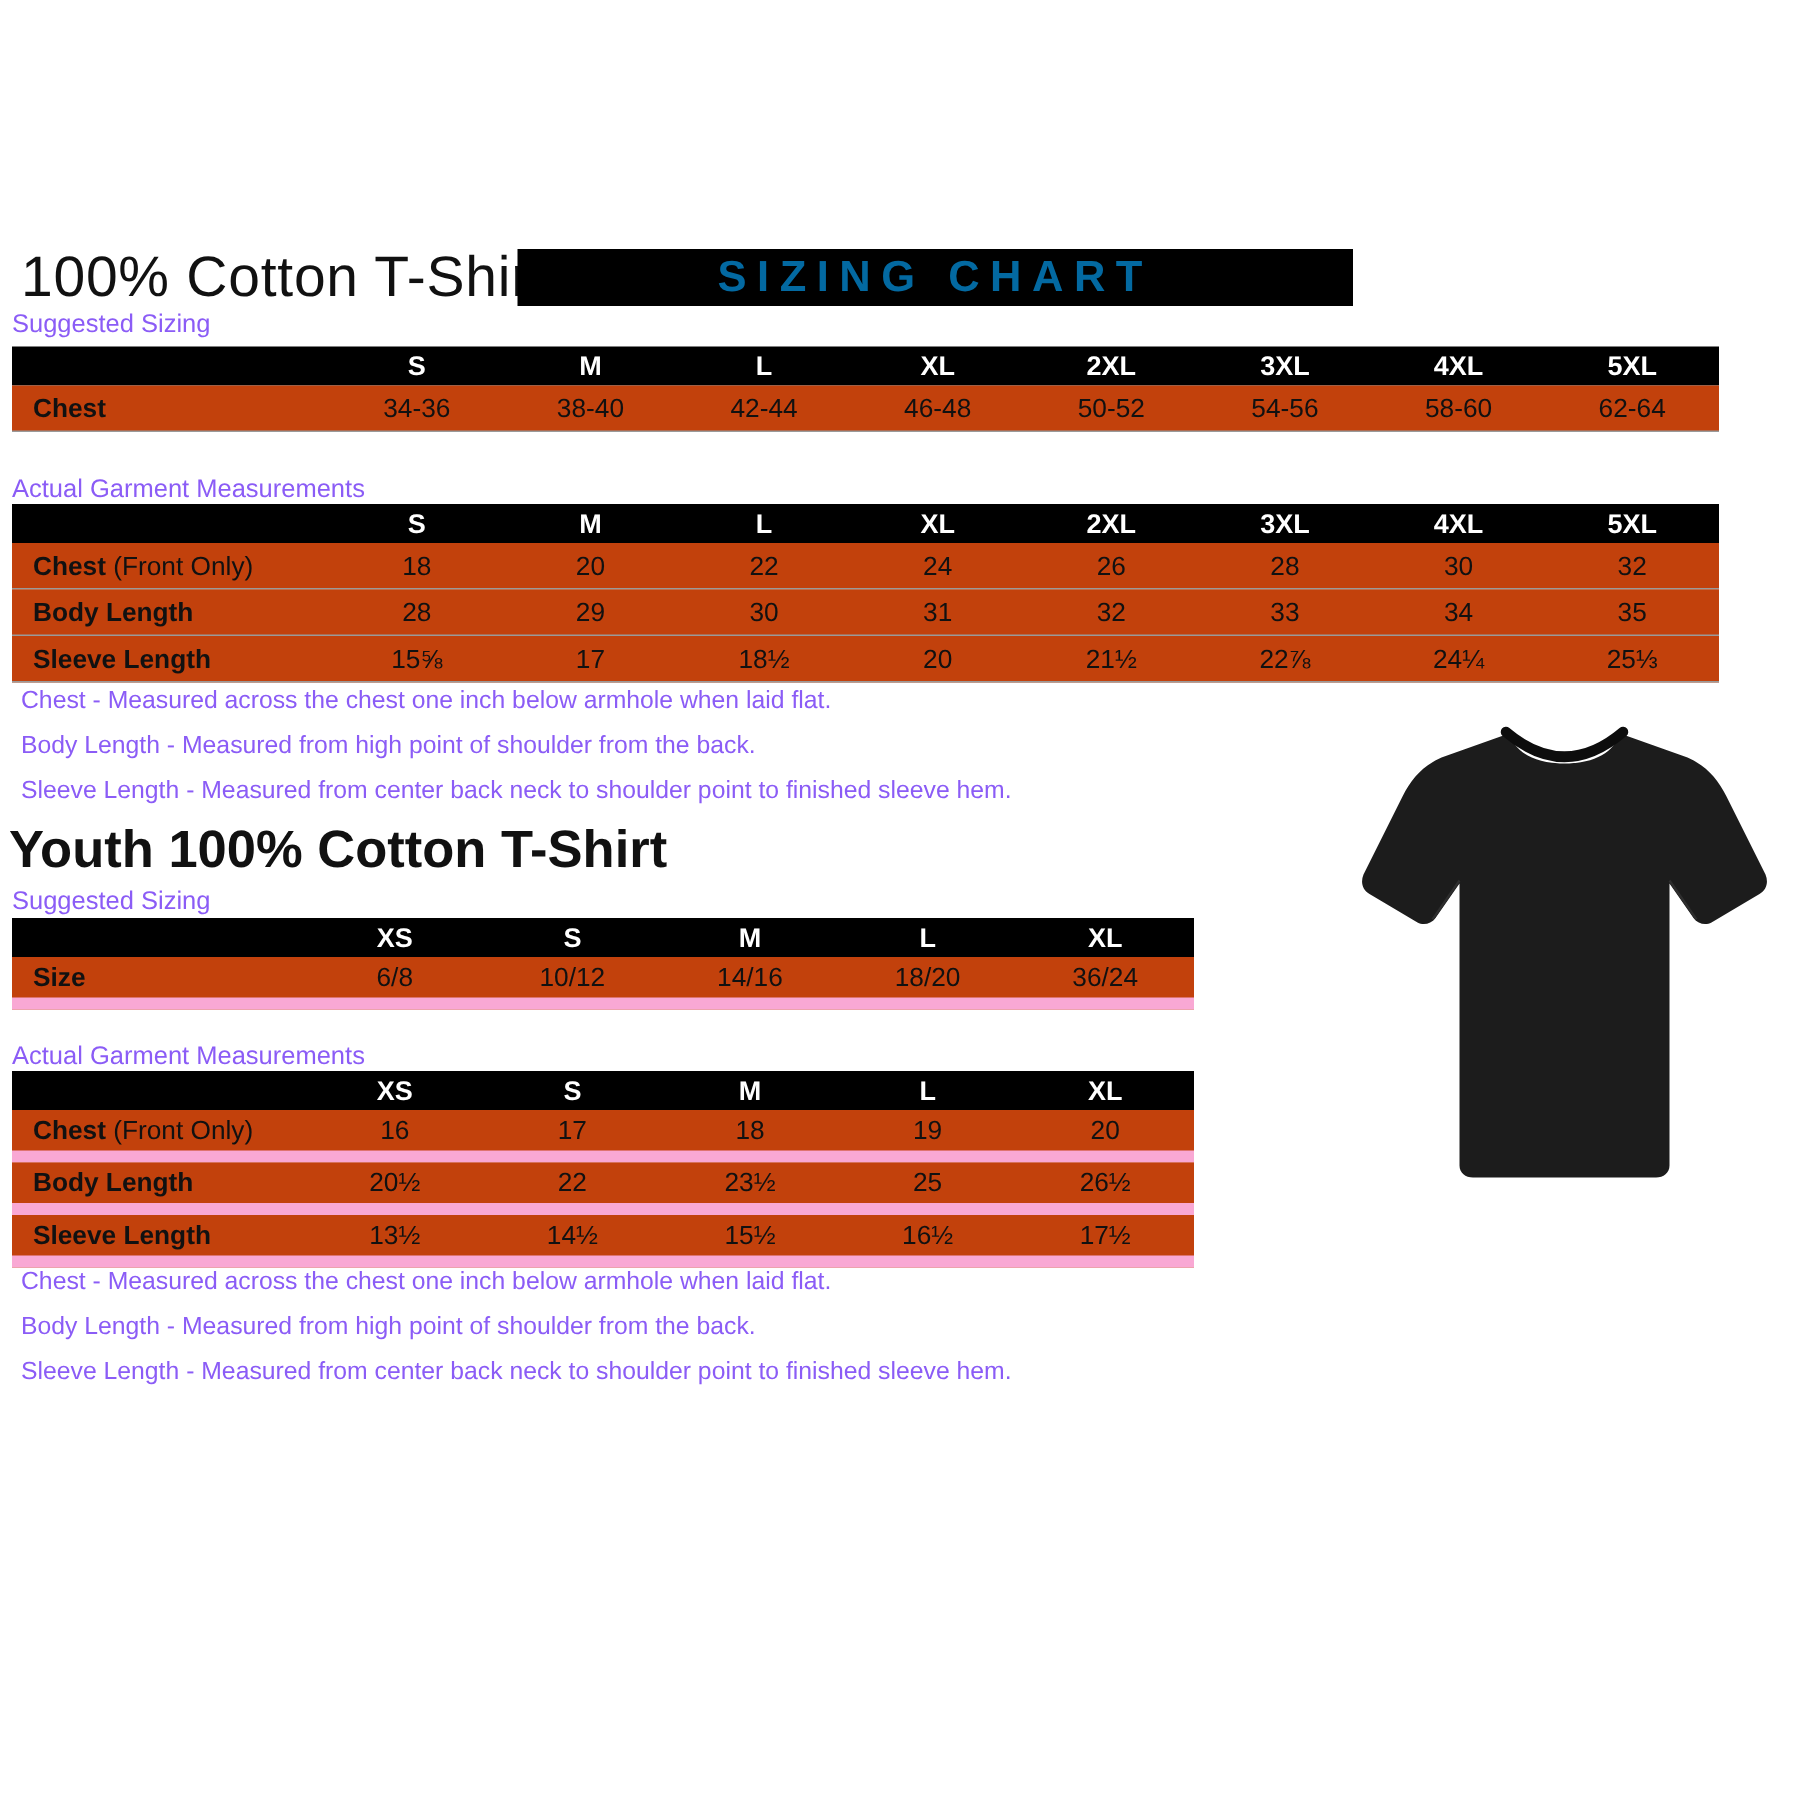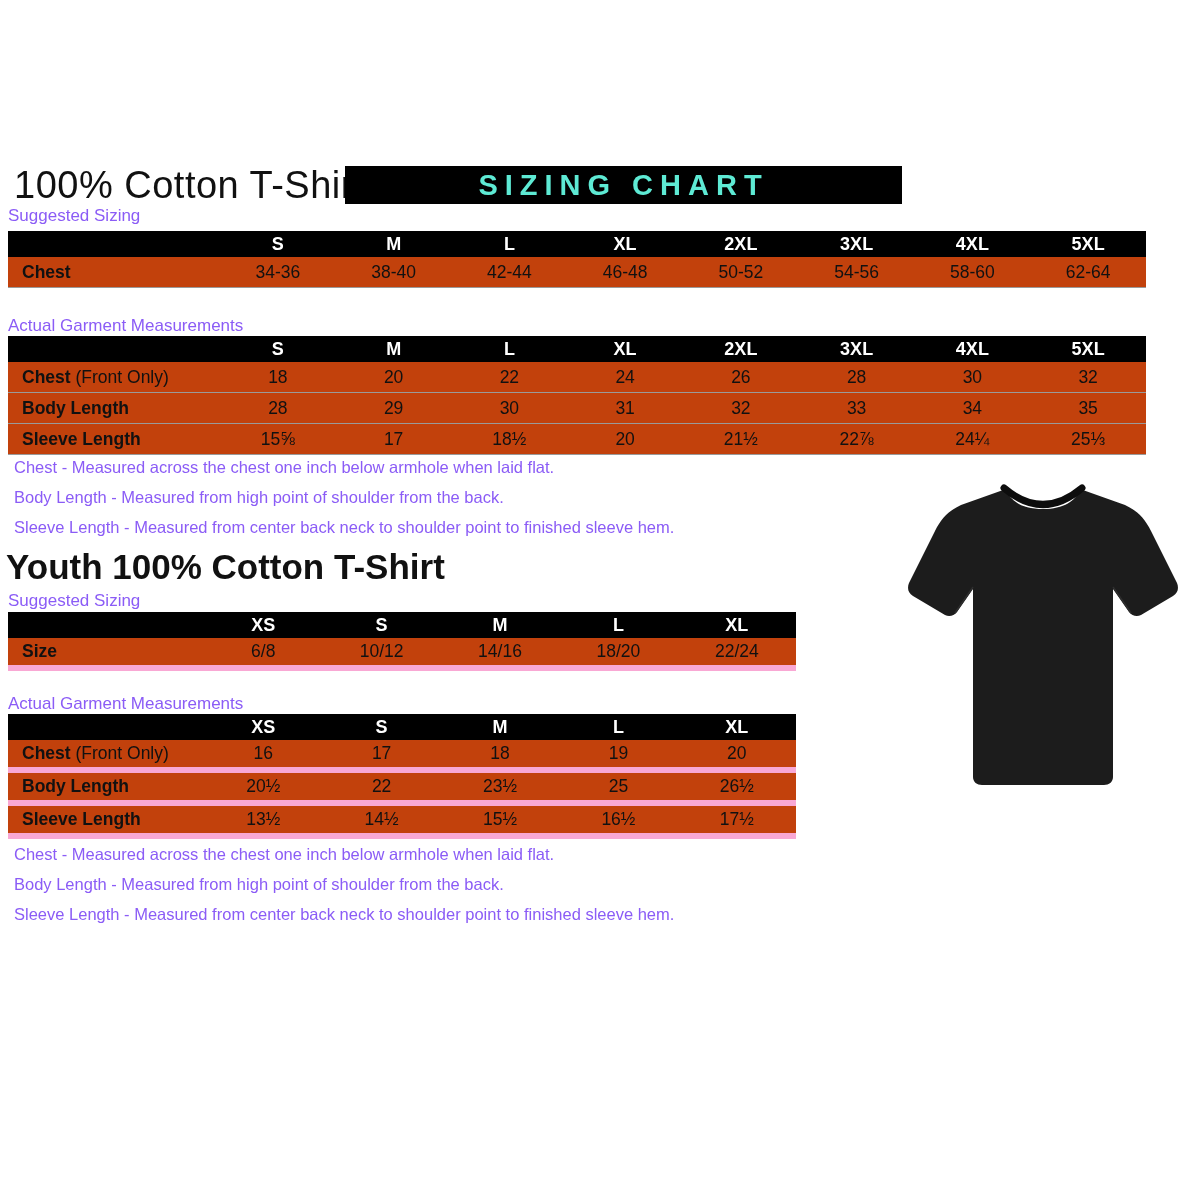--- a/index.html
+++ b/index.html
@@ -6,31 +6,31 @@
   .canvas {
     position:relative; width:1200px; height:1200px; background:#ffffff;
     font-family:"Liberation Sans","DejaVu Sans",sans-serif; color:#111; overflow:hidden;
   }
   .abs { position:absolute; }
   .page-title { left:14px; top:164px; font-size:38px; font-weight:normal; letter-spacing:0.5px; }
   .banner {
     left:345px; top:166px; width:557px; height:38px; background:#000;
     display:flex; align-items:center; justify-content:center;
   }
-  .banner span { color:#5eead4; font-size:29px; font-weight:bold; letter-spacing:7px; }
+  .banner span { color:#0369a1; font-size:29px; font-weight:bold; letter-spacing:7px; }
   .section-label { font-size:17px; color:#8b5cf6; }
   .youth-title { left:6px; top:547px; font-size:35px; font-weight:bold; }
 
   .sztable { left:8px; }
   .t-adult { width:1138px; }
   .t-youth { width:788px; }
   .thead { display:flex; align-items:center; background:#000; height:26px; }
   .thead .cell { color:#fff; font-weight:bold; font-size:18px; }
   .trow { display:flex; align-items:center; height:30px; border-bottom:1px solid #9a9a9a; background:#c2410c; }
-  .t-youth .trow { height:27px; border-bottom:6px solid #f9a8d4; }
+  .t-youth .trow { height:27px; border-bottom:8px solid #f9a8d4;justify-content:flex-end; }
   .label-cell { box-sizing:border-box; padding-left:14px; font-size:17.5px; white-space:nowrap; }
   .t-adult .label-cell { width:212px; }
   .t-youth .label-cell { width:196px; }
   .label-cell .b { font-weight:bold; }
   .cell { flex:1; text-align:center; font-size:17.5px; }
 
   .notes p { margin:0 0 11px 0; font-size:16.5px; color:#8b5cf6; }
   .notes-adult { left:14px; top:458px; }
   .notes-youth { left:14px; top:845px; }
   .lbl-sug-a { left:8px; top:206px; }
@@ -148,21 +148,21 @@
       <div class="cell">M</div>
       <div class="cell">L</div>
       <div class="cell">XL</div>
     </div>
     <div class="trow">
       <div class="label-cell"><span class="b">Size</span><span></span></div>
       <div class="cell">6/8</div>
       <div class="cell">10/12</div>
       <div class="cell">14/16</div>
       <div class="cell">18/20</div>
-      <div class="cell">22/24</div>
+      <div class="cell">36/24</div>
     </div>
   </div>
 
   <div class="abs section-label lbl-act-y">Actual Garment Measurements</div>
 
   <div class="abs sztable t-youth tbl-act-y">
     <div class="thead">
       <div class="label-cell"></div>
       <div class="cell">XS</div>
       <div class="cell">S</div>

